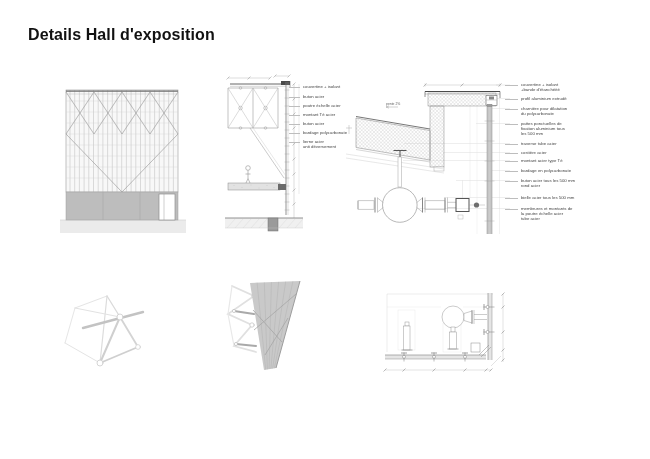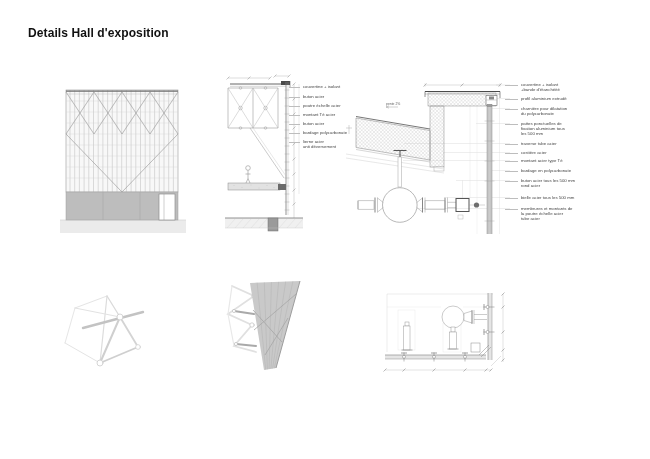--- a/index.html
+++ b/index.html
@@ -1,18 +1,18 @@
 <!DOCTYPE html>
 <html><head>
 <meta charset="utf-8">
 <style>
   html,body{margin:0;padding:0;background:#fff;}
   .page{position:relative;width:650px;height:459px;background:#ffffff;overflow:hidden;
         font-family:"Liberation Sans",sans-serif;}
-  .title{position:absolute;left:28px;top:26px;font-size:12px;font-weight:700;color:#111;
+  .title{position:absolute;left:28px;top:26px;font-size:16px;font-weight:700;color:#111;
          letter-spacing:.1px;}
   .fig{position:absolute;}
   .anno{position:absolute;display:flex;align-items:flex-start;}
   .leader{height:1px;background:#bdbdbd;margin-top:2.5px;flex:none;}
   .anno-text{white-space:pre-line;font-size:6px;line-height:1.25;color:#454545;
              transform:scale(0.72);transform-origin:0 0;padding-left:4px;}
   svg{display:block;}
 </style>
 </head>
 <body>

